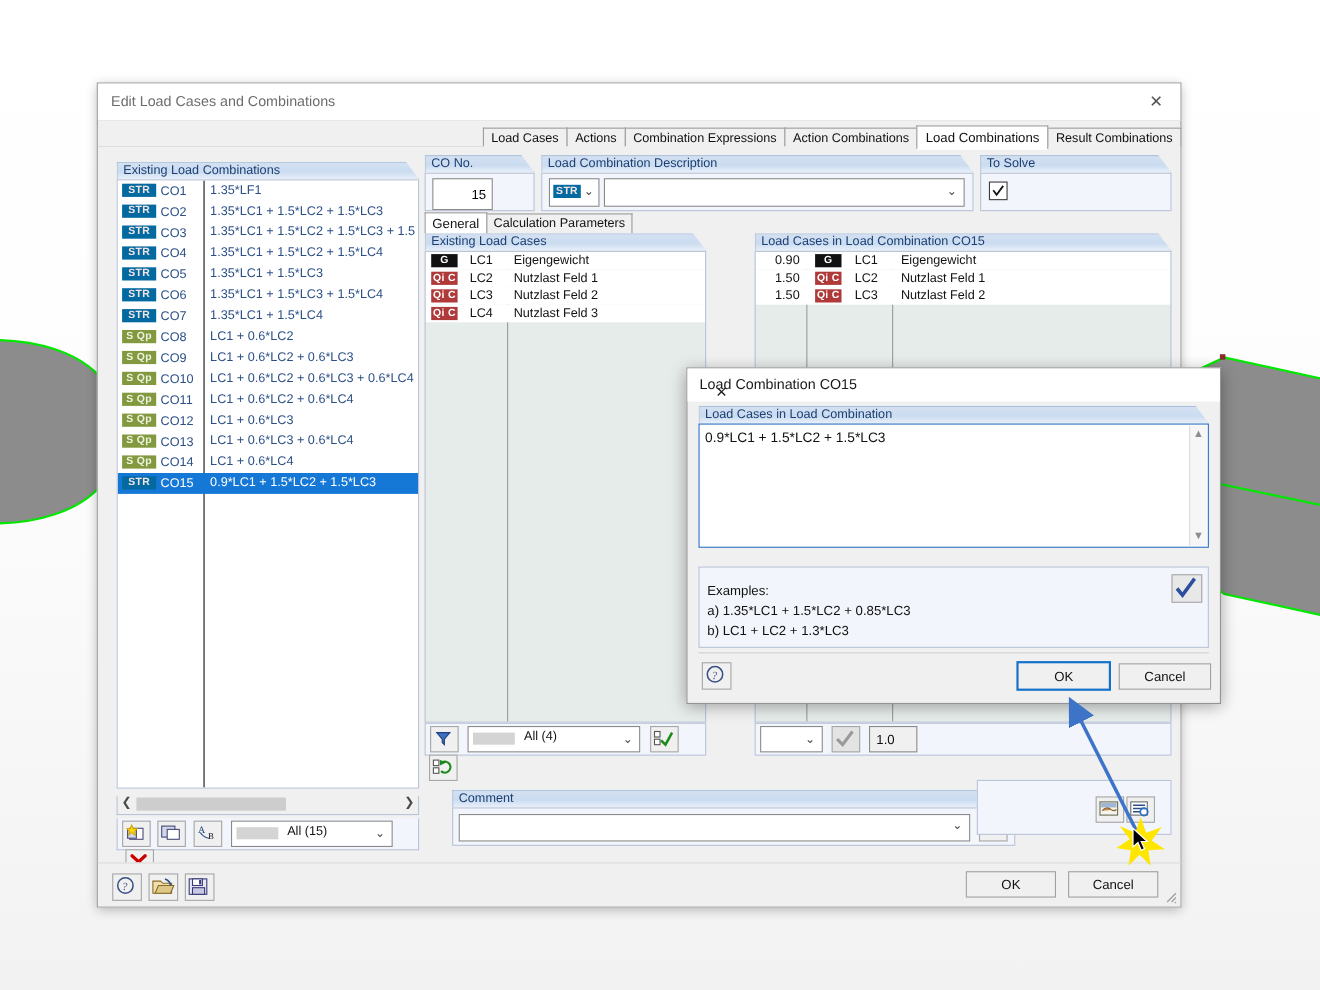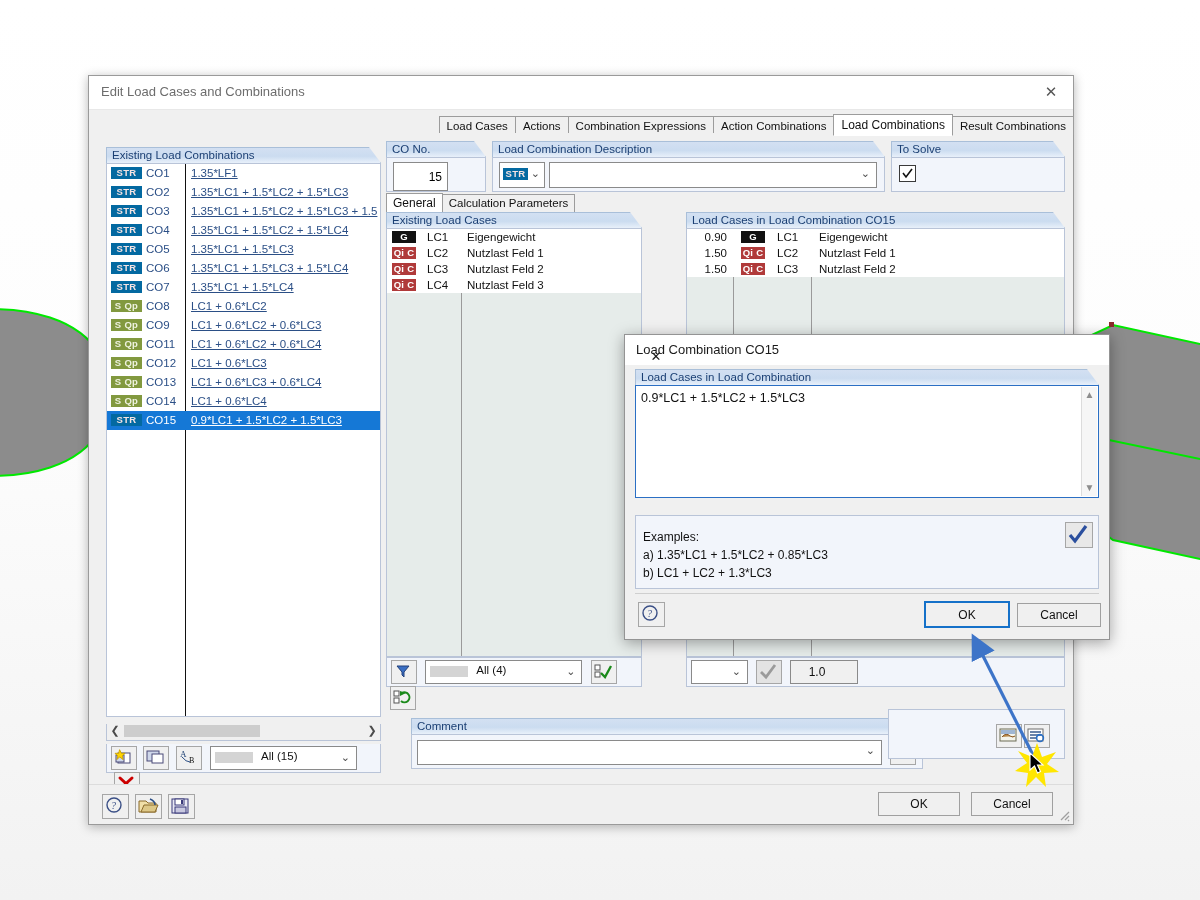--- a/index.html
+++ b/index.html
@@ -51,21 +51,21 @@
   .lcrow.sel{background:#1578d6;}
   .lcrow.sel .nm,.lcrow.sel .ex{color:#fff;}
   .badge{display:inline-block;width:31px;text-align:center;font-size:9.5px;
      font-weight:bold;line-height:12px;height:12px;margin:3px 4px 0 4px;
      color:#fff;vertical-align:top;letter-spacing:.3px;}
   .badge.str{background:#0369a1;color:#f4e3e3;}
   .badge.sqp{background:#82993f;color:#eef2df;}
   .badge.g{background:#111;color:#fff;}
   .badge.qic{background:#b03a3a;color:#fff;}
   .nm{display:inline-block;color:#2b4f86;font-size:11.5px;}
-  .ex{position:absolute;left:84px;color:#2b4f86;font-size:11.5px;text-decoration:underline;}
+  .ex{position:absolute;left:84px;color:#2b4f86;font-size:11.5px;}
   
   #hsc{position:absolute;left:0;right:0;bottom:32px;height:16px;background:#f0f0f0;border:1px solid #b9c4d8;border-top:none;}
   #hsc .ar{position:absolute;top:0;width:16px;height:14px;line-height:13px;text-align:center;color:#4b4b4b;font-size:11px;}
   #hsc .thumb{position:absolute;left:17px;top:1px;width:136px;height:12px;background:#cdcdcd;}
   #lcTools{position:absolute;left:0;right:0;bottom:0;height:28px;border:1px solid #b9c4d8;border-top:none;background:#f2f5fb;}
   .tbtn{width:24px;height:22px;border:1px solid #a6a6a6;background:#f0f0f0;display:inline-block;
       position:relative;vertical-align:top;margin-top:2px;}
   .selbox{display:inline-block;height:22px;border:1px solid #8a8a8a;background:#fff;position:relative;vertical-align:top;margin-top:2px;}
   .selbox .sw{position:absolute;left:4px;top:5px;width:38px;height:11px;background:#d4d4d4;}
   .selbox .lbl{position:absolute;left:50px;top:3px;font-size:11.5px;color:#111;}
@@ -136,20 +136,21 @@
         <div id="lcRows">
             <div class="lcrow"><span class="badge str">STR</span><span class="nm">CO1</span><span class="ex">1.35*LF1</span></div>
             <div class="lcrow"><span class="badge str">STR</span><span class="nm">CO2</span><span class="ex">1.35*LC1 + 1.5*LC2 + 1.5*LC3</span></div>
             <div class="lcrow"><span class="badge str">STR</span><span class="nm">CO3</span><span class="ex">1.35*LC1 + 1.5*LC2 + 1.5*LC3 + 1.5</span></div>
             <div class="lcrow"><span class="badge str">STR</span><span class="nm">CO4</span><span class="ex">1.35*LC1 + 1.5*LC2 + 1.5*LC4</span></div>
             <div class="lcrow"><span class="badge str">STR</span><span class="nm">CO5</span><span class="ex">1.35*LC1 + 1.5*LC3</span></div>
             <div class="lcrow"><span class="badge str">STR</span><span class="nm">CO6</span><span class="ex">1.35*LC1 + 1.5*LC3 + 1.5*LC4</span></div>
             <div class="lcrow"><span class="badge str">STR</span><span class="nm">CO7</span><span class="ex">1.35*LC1 + 1.5*LC4</span></div>
             <div class="lcrow"><span class="badge sqp">S Qp</span><span class="nm">CO8</span><span class="ex">LC1 + 0.6*LC2</span></div>
             <div class="lcrow"><span class="badge sqp">S Qp</span><span class="nm">CO9</span><span class="ex">LC1 + 0.6*LC2 + 0.6*LC3</span></div>
+            <div class="lcrow"><span class="badge sqp">S Qp</span><span class="nm">CO10</span><span class="ex">LC1 + 0.6*LC2 + 0.6*LC3 + 0.6*LC4</span></div>
             <div class="lcrow"><span class="badge sqp">S Qp</span><span class="nm">CO11</span><span class="ex">LC1 + 0.6*LC2 + 0.6*LC4</span></div>
             <div class="lcrow"><span class="badge sqp">S Qp</span><span class="nm">CO12</span><span class="ex">LC1 + 0.6*LC3</span></div>
             <div class="lcrow"><span class="badge sqp">S Qp</span><span class="nm">CO13</span><span class="ex">LC1 + 0.6*LC3 + 0.6*LC4</span></div>
             <div class="lcrow"><span class="badge sqp">S Qp</span><span class="nm">CO14</span><span class="ex">LC1 + 0.6*LC4</span></div>
             <div class="lcrow sel"><span class="badge str">STR</span><span class="nm">CO15</span><span class="ex">0.9*LC1 + 1.5*LC2 + 1.5*LC3</span></div>
           </div>
       </div>
 
       <div id="hsc">
         <div class="ar" style="left:0">❮</div>
@@ -282,21 +283,21 @@
         </div>
         <div class="gbox" style="position:absolute;left:0;right:0;bottom:0;height:28px;">
           <span class="selbox" style="width:55px;margin-left:4px;">
             <span class="cv">⌄</span>
           </span>
           <span class="tbtn" style="margin-left:5px;background:#e3e3e3;">
             <svg width="22" height="20">
                 <path d="M4 11 L9 16 L18 4" stroke="#9a9a9a" stroke-width="2.8" fill="none"></path>
               </svg>
           </span>
-          <span style="display:inline-block;height:22px;min-width:30px;border:1px solid #8a8a8a;background:#f0f0f0;margin-top:2px;margin-left:4px;vertical-align:top;padding:0 18px;line-height:22px;font-size:12px;">1.0</span>
+          <span style="display:inline-block;height:22px;min-width:30px;border:1px solid #8a8a8a;background:#f0f0f0;margin-top:2px;margin-left:4px;vertical-align:top;padding:0 6px;line-height:22px;font-size:12px;">1.0</span>
         </div>
       </div>
 
       <div style="position:absolute;left:0;bottom:4px;width:512px;margin-left:25px;">
         <div class="gh">Comment</div>
         <div class="gbox" style="height:33px;position:relative;">
           <span style="position:absolute;left:5px;right:40px;top:5px;height:23px;border:1px solid #8a8a8a;background:#fff;">
             <span style="position:absolute;left:5px;top:4px;font-size:12px;"></span>
             <span style="position:absolute;right:6px;top:3px;color:#4b4b4b;font-size:11px;">⌄</span>
           </span>

